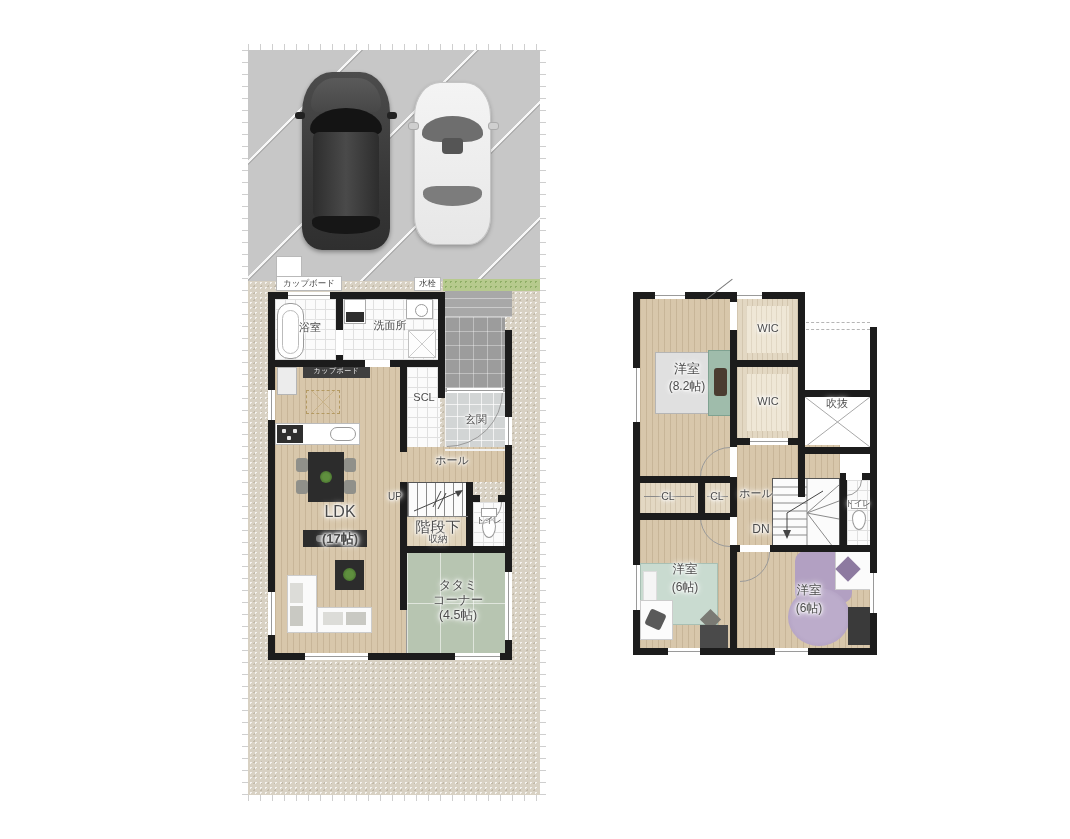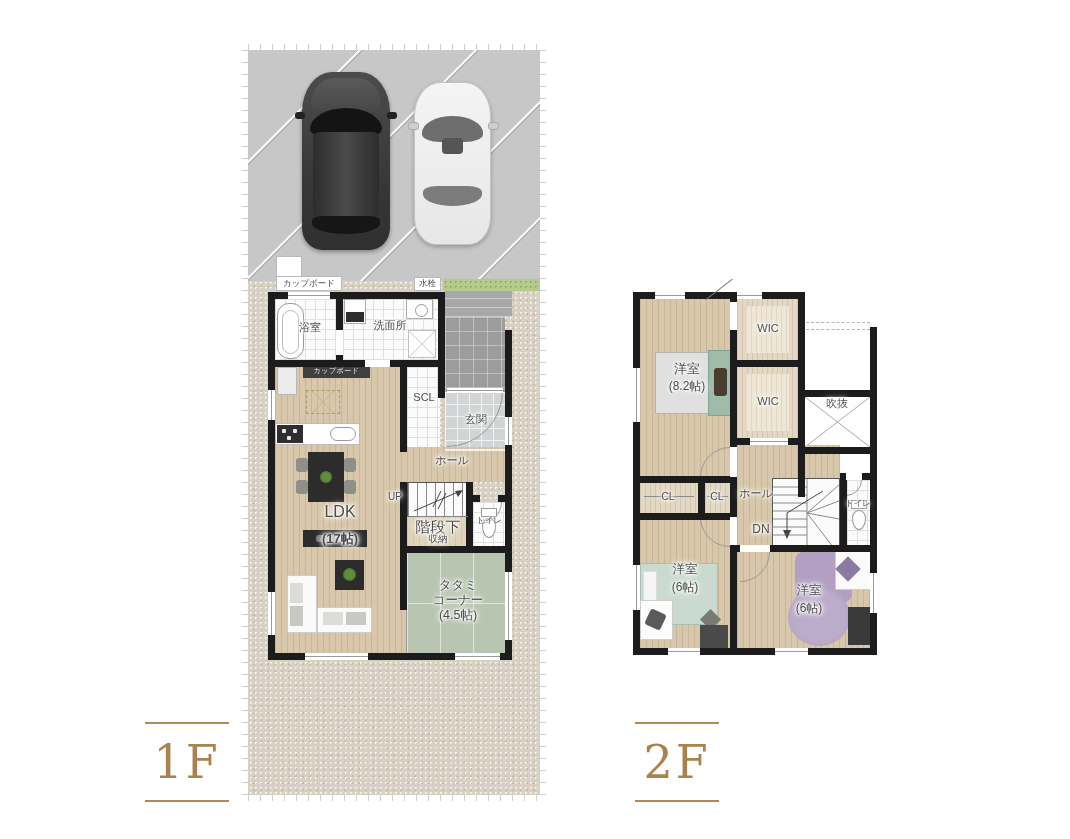--- a/index.html
+++ b/index.html
@@ -311,20 +311,14 @@
   <div class="lbl" style="left:668px;top:497px;font-size:10.5px;">CL</div>
   <div class="lbl" style="left:717px;top:497px;font-size:10.5px;">CL</div>
   <div class="lbl" style="left:756px;top:493px;">ホール</div>
   <div class="lbl" style="left:761px;top:530px;font-size:12px;">DN</div>
   <div class="lbl" style="left:858px;top:504px;font-size:8.5px;">トイレ</div>
   <div class="lbl" style="left:685px;top:569px;font-size:12.5px;">洋室</div>
   <div class="lbl" style="left:685px;top:588px;font-size:12px;">(6帖)</div>
   <div class="lbl" style="left:809px;top:590px;font-size:12.5px;">洋室</div>
   <div class="lbl" style="left:809px;top:609px;font-size:12px;">(6帖)</div>
 
-  <div class="floor-tag" style="left:145px;top:722px;">
-    <span>1F</span>
-  </div>
-  <div class="floor-tag" style="left:635px;top:722px;">
-    <span>2F</span>
-  </div>
 
 </div>
 
 </body></html>

